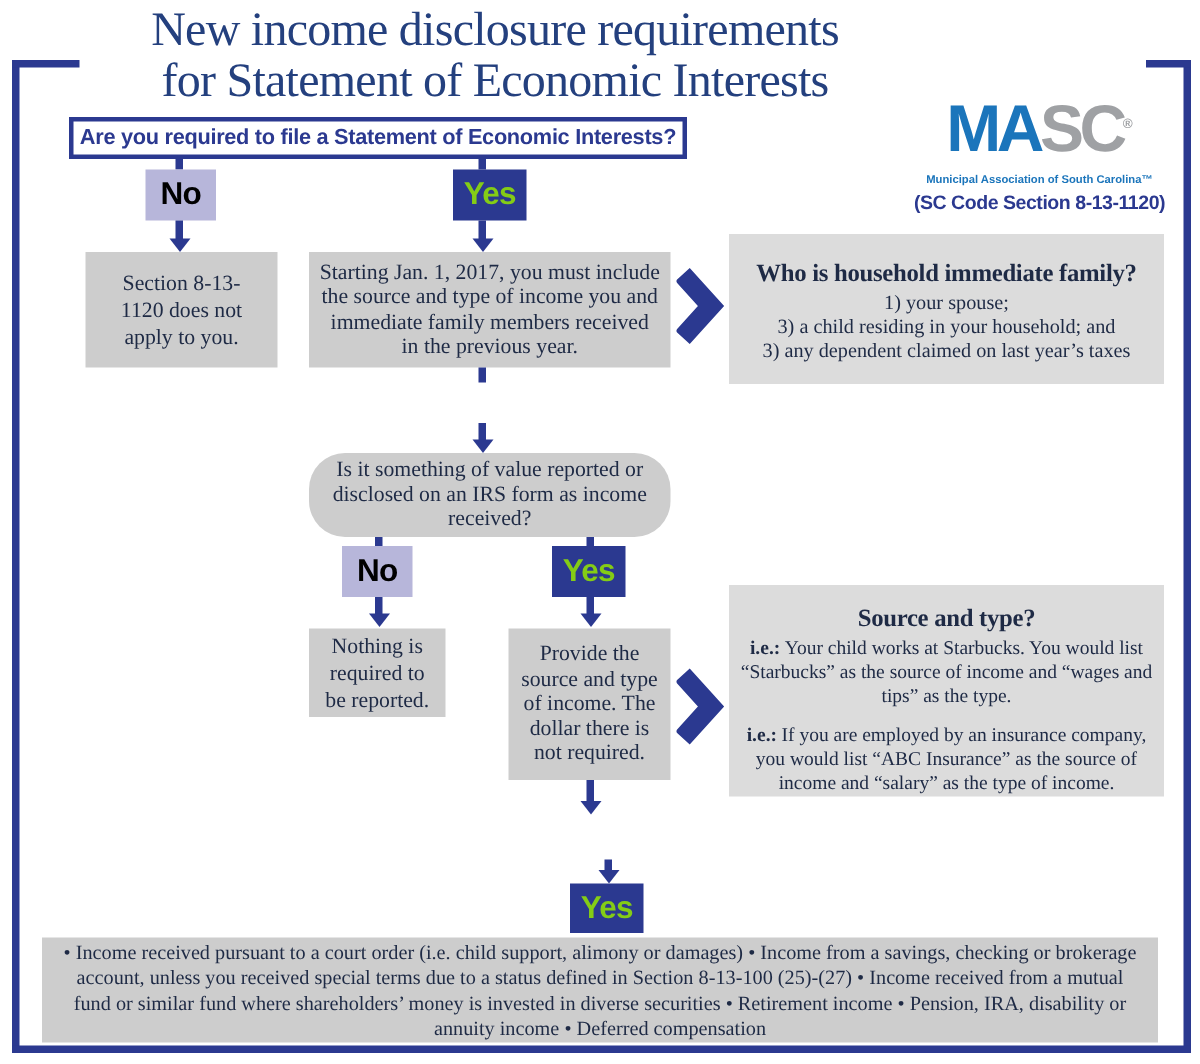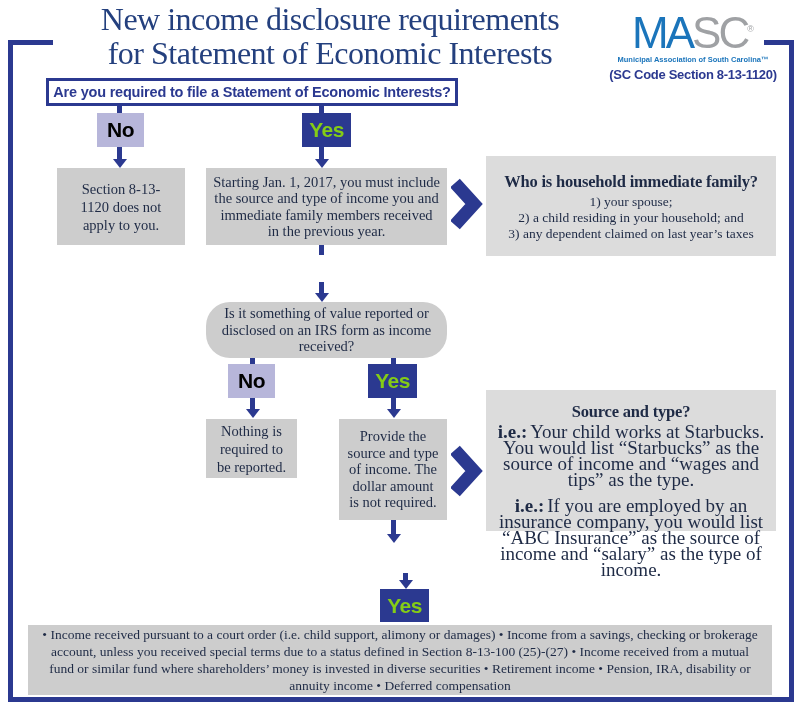--- a/index.html
+++ b/index.html
@@ -9,21 +9,21 @@
 
   
   .frame{background:#2b3990;}
 
   
   .title{left:40px;top:2px;width:580px;text-align:center;color:#24407e;
          font-size:32px;line-height:34px;letter-spacing:-0.5px;font-family:"Liberation Serif",serif;}
 
   
   .logo{left:608px;top:4px;width:170px;text-align:center;font-family:"Liberation Sans",sans-serif;}
-  .logo-word{font-size:44px;font-weight:normal;letter-spacing:-3px;line-height:51px;}
+  .logo-word{font-size:44px;font-weight:bold;letter-spacing:-3px;line-height:62px;margin-top:47px;}
   .logo-ma{color:#1b75bb;}
   .logo-sc{color:#9fa1a4;}
   .logo-reg{font-size:9px;color:#9fa1a4;vertical-align:super;letter-spacing:0;}
   .logo-tag{font-size:7.5px;font-weight:bold;color:#1b75bb;letter-spacing:0;margin-top:-3px;}
   .logo-code{font-size:13px;font-weight:bold;color:#2b3990;letter-spacing:-0.3px;margin-top:3px;}
 
   
   .banner{background:#fff;border:3px solid #2b3990;color:#2b3990;
           font-family:"Liberation Sans",sans-serif;font-weight:bold;letter-spacing:-0.2px;
           display:flex;align-items:center;justify-content:center;text-align:center;}
@@ -37,21 +37,21 @@
   
   .gbox{background:#cdcdcd;color:#1e2a45;text-align:center;
         display:flex;flex-direction:column;align-items:center;justify-content:center;
         font-family:"Liberation Serif",serif;}
 
   
   .callout{background:#dcdcdc;color:#1e2a45;text-align:center;
            font-family:"Liberation Serif",serif;}
   .callout h3{margin:0 0 2px 0;font-size:16.5px;letter-spacing:-0.2px;}
   .callout .line{font-size:13.5px;line-height:16px;}
-  .callout .ex{font-size:19px;line-height:16px;margin:0 6px 10px 6px;}
+  .callout .ex{font-size:13px;line-height:16px;margin:0 6px 10px 6px;}
   .callout .ex b{margin-right:3px;}
 
   
   .vline{background:#2b3990;width:5px;}
   .ahead{width:0;height:0;border-left:7px solid transparent;border-right:7px solid transparent;
          border-top:9px solid #2b3990;}
 </style>
 </head>
 <body>
 
@@ -90,21 +90,21 @@
   <div class="abs gbox" style="left:57px;top:168px;width:128px;height:77px;font-size:14.5px;line-height:18px;padding:4px 14px;">Section 8-13-1120 does not apply to you.</div>
   <div class="abs gbox" style="left:206px;top:168px;width:241px;height:77px;font-size:14.5px;line-height:16.5px;padding:16px 7px;">Starting Jan. 1, 2017, you must include the source and type of income you and immediate family members received in the previous year.</div>
 
   <svg class="abs" style="left:451px;top:176px;" width="32" height="56" viewBox="0 0 32 56">
     <polyline points="4,7 23,28 4,49" fill="none" stroke="#2b3990" stroke-width="13"></polyline>
   </svg>
 
   <div class="abs callout" style="left:486px;top:156px;width:290px;height:100px;padding-top:16px;">
     <h3>Who is household immediate family?</h3>
     <div class="line">1) your spouse;</div>
-    <div class="line">2) a child residing in your household; and</div>
+    <div class="line">3) a child residing in your household; and</div>
     <div class="line">3) any dependent claimed on last year’s taxes</div>
   </div>
 
   <div class="abs vline" style="left:319px;top:245px;height:10px;"></div>
 
 
   <div class="abs vline" style="left:319px;top:282px;height:12px;"></div>
   <div class="abs ahead" style="left:315px;top:293px;"></div>
 
   <div class="abs gbox" style="left:206px;top:302px;width:241px;height:56px;font-size:14.5px;line-height:16.5px;padding:2px 14px;border-radius:24px;">Is it something of value reported or disclosed on an IRS form as income received?</div>
@@ -114,21 +114,21 @@
 
   <div class="abs tag tag-no" style="left:228px;top:364px;width:47px;height:34px;">No</div>
   <div class="abs tag tag-yes" style="left:368px;top:364px;width:49px;height:34px;">Yes</div>
 
   <div class="abs vline" style="left:250px;top:398px;height:12px;"></div>
   <div class="abs ahead" style="left:246px;top:409px;"></div>
   <div class="abs vline" style="left:391px;top:398px;height:12px;"></div>
   <div class="abs ahead" style="left:387px;top:409px;"></div>
 
   <div class="abs gbox" style="left:206px;top:419px;width:91px;height:59px;font-size:14.5px;line-height:18px;padding:2px 6px;">Nothing is required to be reported.</div>
-  <div class="abs gbox" style="left:339px;top:419px;width:108px;height:101px;font-size:14.5px;line-height:16.5px;padding:2px 8px;">Provide the source and type of income. The dollar amount is not required.</div>
+  <div class="abs gbox" style="left:339px;top:419px;width:108px;height:101px;font-size:14.5px;line-height:16.5px;padding:2px 8px;">Provide the source and type of income. The dollar there is not required.</div>
 
   <svg class="abs" style="left:451px;top:443px;" width="32" height="56" viewBox="0 0 32 56">
     <polyline points="4,7 23,28 4,49" fill="none" stroke="#2b3990" stroke-width="13"></polyline>
   </svg>
 
   <div class="abs callout" style="left:486px;top:390px;width:290px;height:141px;padding-top:12px;">
     <h3>Source and type?</h3>
     <div class="ex"><b>i.e.:</b><span>Your child works at Starbucks. You would list “Starbucks” as the source of income and “wages and tips” as the type.</span></div>
     <div class="ex"><b>i.e.:</b><span>If you are employed by an insurance company, you would list “ABC Insurance” as the source of income and “salary” as the type of income.</span></div>
   </div>

